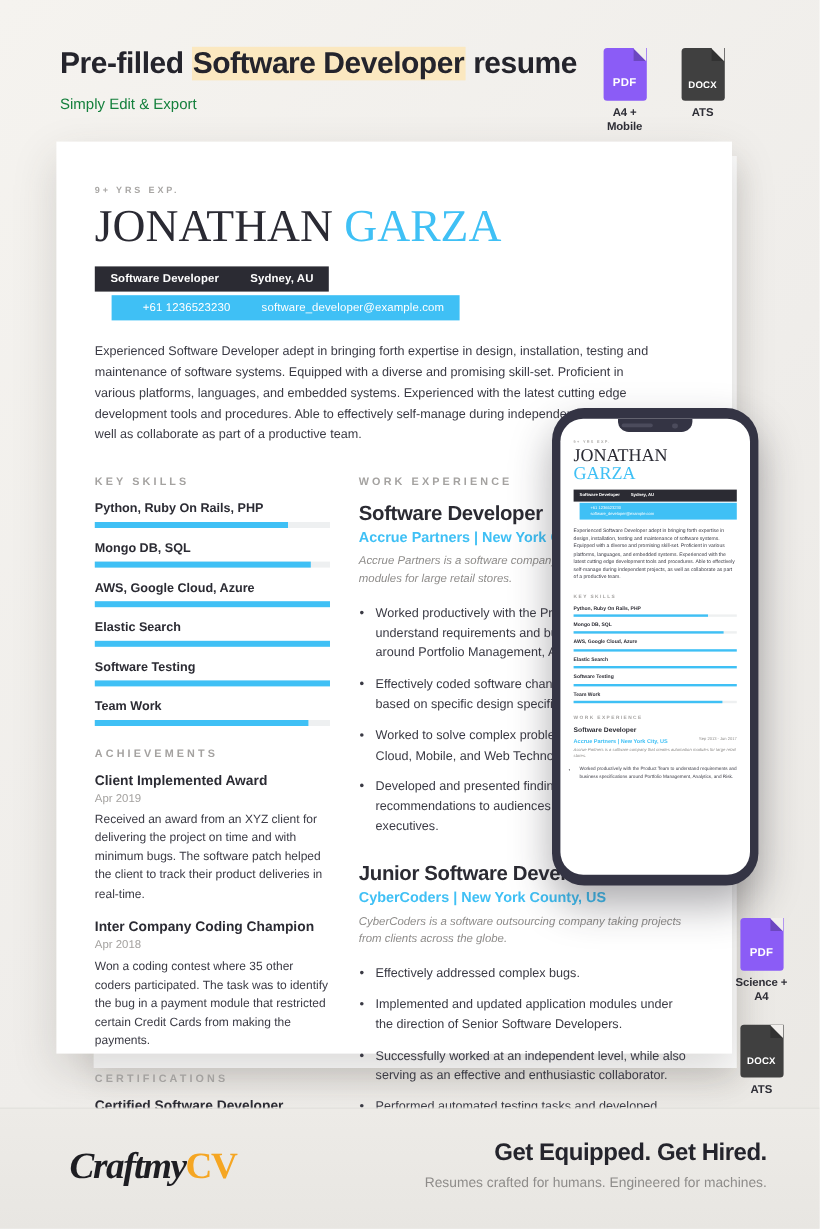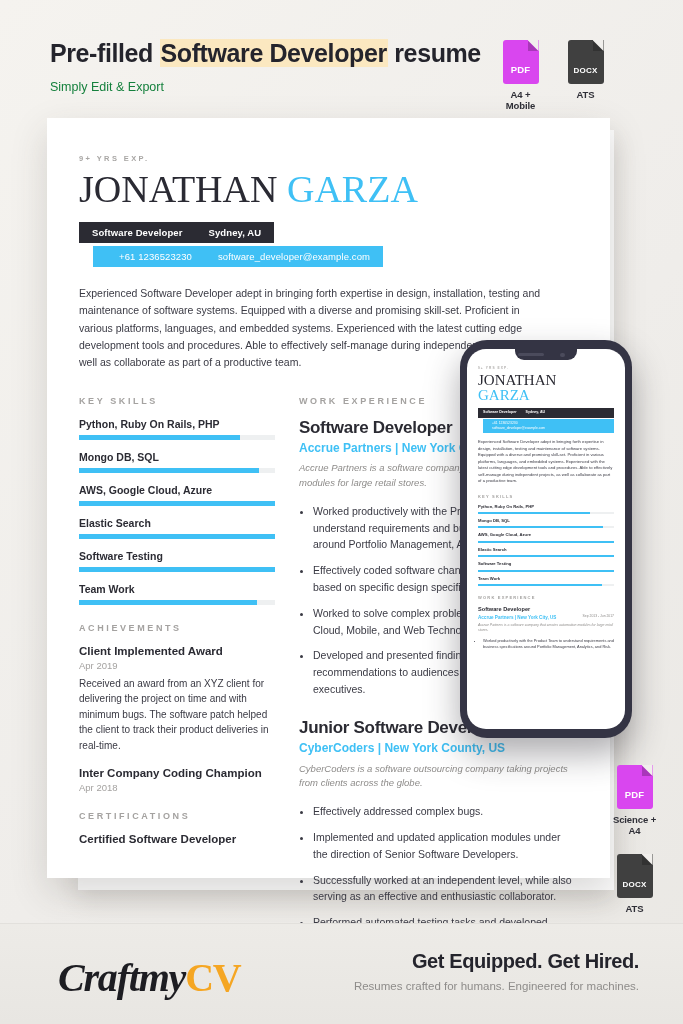--- a/index.html
+++ b/index.html
@@ -31,21 +31,21 @@
     position:absolute;top:0;right:0;width:11px;height:11px;
     background:rgba(0,0,0,.22);
     clip-path:polygon(0 0,100% 100%,0 100%);
   }
   .fileicon .corner2{
     position:absolute;top:0;right:0;width:11px;height:11px;
     background:#f1efec;
     clip-path:polygon(100% 0,100% 100%,0 0);
   }
   .fileicon span{font-size:9.5px;font-weight:bold;color:#fff;margin-bottom:9px;letter-spacing:.2px;}
-  .pdf{background:#d946ef;}
+  .pdf{background:#8b5cf6;}
   .docx{background:#404040;}
   .docx span{font-size:8px;}
   .badge-label{font-size:9.5px;font-weight:bold;color:#2f2f37;margin-top:5px;letter-spacing:-.1px;}
 
   
   .paper-back{
     position:absolute;left:78px;top:130px;width:536px;height:760px;
     background:#fbfbfb;box-shadow:0 10px 22px rgba(60,55,50,.13);
   }
   .paper{
@@ -138,21 +138,21 @@
   .badge-col{position:absolute;left:612px;top:765px;display:flex;flex-direction:column;gap:18px;align-items:center;}
 
   
   .footer{
     position:absolute;left:0;right:0;bottom:0;height:100px;
     background:linear-gradient(180deg,#edebe7 0%,#e8e6e2 100%);
     border-top:1px solid #e2e0dc;
   }
   .logo{
     position:absolute;left:58px;top:30px;
-    font-family:"Liberation Serif",serif;font-style:italic;font-size:40px;
+    font-family:"Liberation Serif",serif;font-style:italic;font-size:31px;
     color:#1d1d22;letter-spacing:-1.2px;font-weight:bold;
   }
   .logo .v{color:#f5a623;font-style:normal;}
   .foot-r{position:absolute;right:44px;top:26px;text-align:right;}
   .foot-t{font-size:20px;font-weight:bold;color:#24242c;letter-spacing:-.4px;}
   .foot-s{font-size:11.5px;color:#8e8c8a;margin-top:7px;}
 </style>
 </head>
 <body>
 
@@ -253,20 +253,21 @@
           <div class="sechead" style="margin-top:18px">ACHIEVEMENTS</div>
           <div id="achievements">
               <div class="ach">
                 <div class="ach-t">Client Implemented Award</div>
                 <div class="ach-d">Apr 2019</div>
                 <div class="ach-x">Received an award from an XYZ client for delivering the project on time and with minimum bugs. The software patch helped the client to track their product deliveries in real-time.</div>
               </div>
               <div class="ach">
                 <div class="ach-t">Inter Company Coding Champion</div>
                 <div class="ach-d">Apr 2018</div>
+                <div class="ach-x">Won a coding contest where 35 other coders participated. The task was to identify the bug in a payment module that restricted certain Credit Cards from making the payments.</div>
               </div>
             </div>
 
           <div class="sechead" style="margin-top:18px">CERTIFICATIONS</div>
           <div class="cert-t">Certified Software Developer</div>
         </div>
 
         <div class="colR">
           <div class="sechead">WORK EXPERIENCE</div>
           <div id="jobs">

